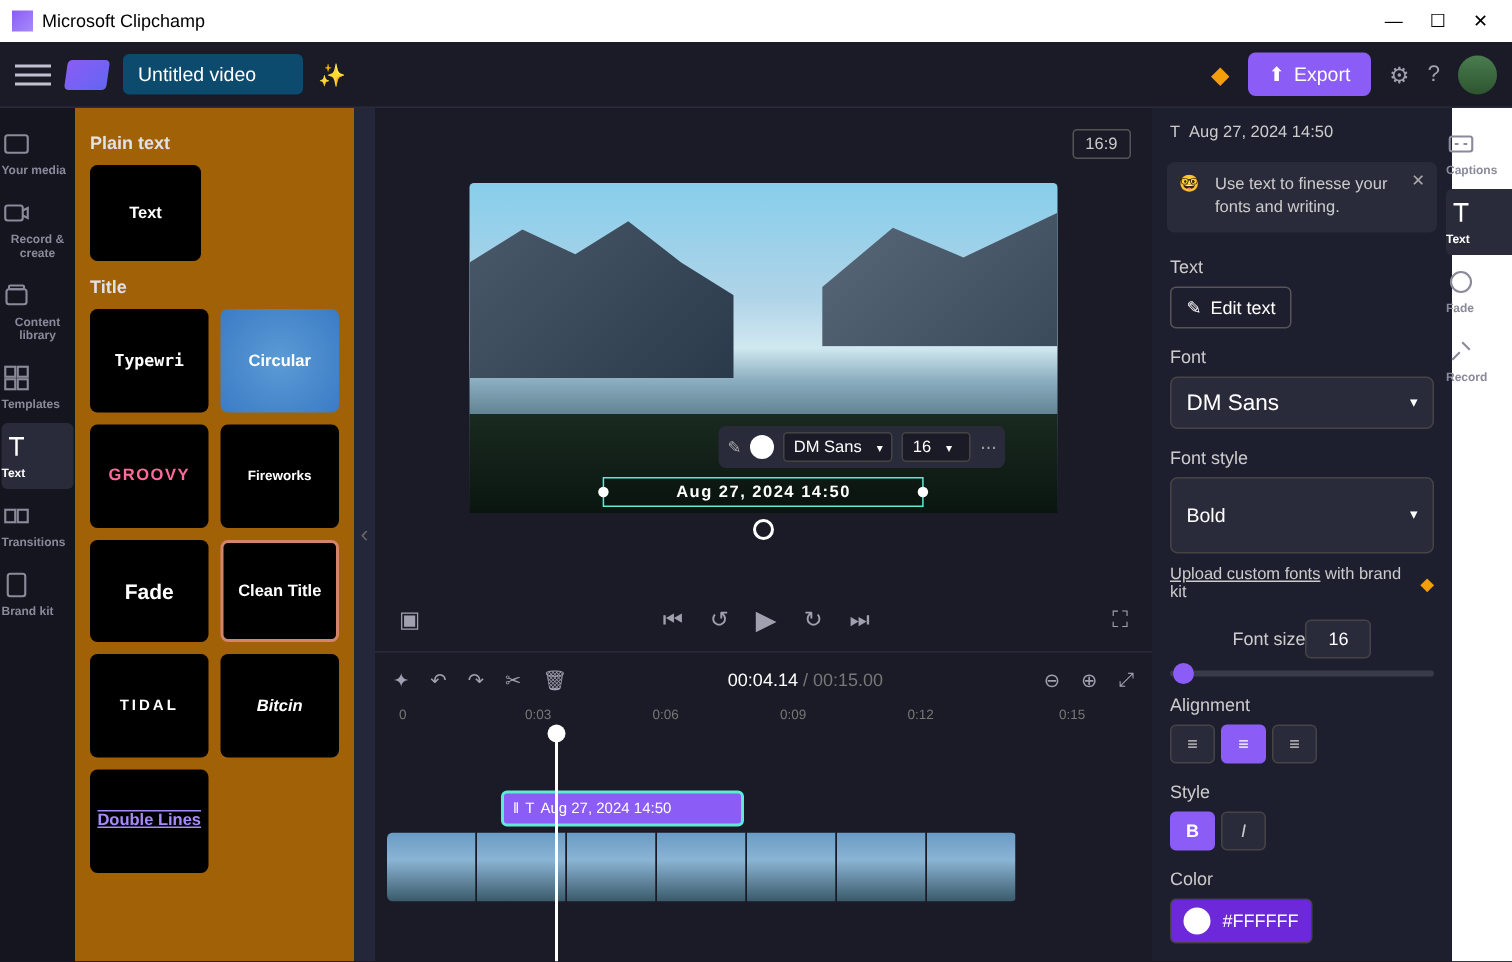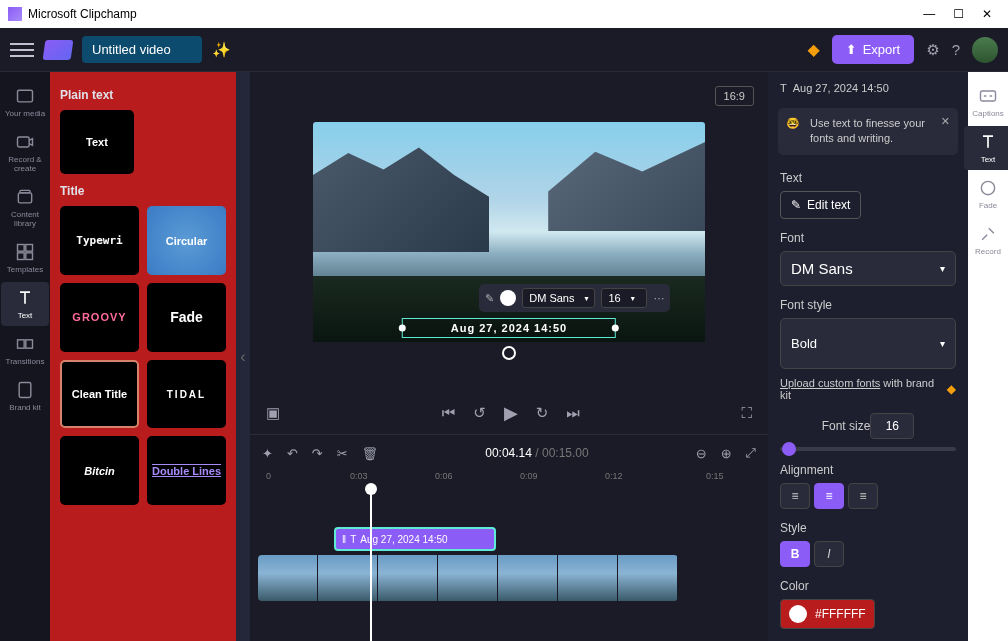--- a/index.html
+++ b/index.html
@@ -13,24 +13,24 @@
 .hamburger span { height: 2px; background: #c0c0d0; }
 .proj-icon { width: 28px; height: 20px; background: linear-gradient(135deg, #8b5cf6, #6366f1); border-radius: 3px; transform: skewX(-8deg); }
 .title-in { background: #0c4a6e; border: none; color: #fff; padding: 6px 10px; border-radius: 4px; font-size: 13px; width: 120px; }
 .top-right { margin-left: auto; display: flex; align-items: center; gap: 12px; }
 .diamond { color: #f59e0b; font-size: 16px; }
 .export-btn { background: #8b5cf6; color: #fff; border: none; padding: 7px 14px; border-radius: 5px; font-size: 13px; display: flex; align-items: center; gap: 6px; cursor: pointer; }
 .top-icon { color: #a0a0b0; cursor: pointer; font-size: 15px; }
 .avatar { width: 26px; height: 26px; border-radius: 50%; background: linear-gradient(#4a7c4e, #2d5530); }
 .mainrow { flex: 1; display: flex; overflow: hidden; }
 .leftrail { width: 50px; background: #14151f; display: flex; flex-direction: column; align-items: center; padding-top: 8px; gap: 2px; }
-.rail-item { width: 48px; padding: 6px 0; display: flex; flex-direction: column; align-items: center; gap: 3px; cursor: pointer; color: #8a8a9a; font-size: 8px; text-align: center; border-radius: 4px; }
+.rail-item { width: 48px; padding: 6px 0; display: flex; flex-direction: column; align-items: flex-start; gap: 3px; cursor: pointer; color: #8a8a9a; font-size: 8px; text-align: center; border-radius: 4px; font-weight: bold; }
 .rail-item.active { background: #2a2b3a; color: #fff; }
 .rail-item svg { width: 20px; height: 20px; }
-.text-panel { width: 186px; background: #b91c1c; padding: 10px 10px; overflow-y: auto; position: relative; }
+.text-panel { width: 186px; background: #a16207; padding: 10px 10px; overflow-y: auto; position: relative; }
 .text-panel::-webkit-scrollbar { width: 6px; }
 .section-h { font-size: 12px; font-weight: 600; margin: 6px 0 8px; color: #e0e0e8; }
 .thumb-grid { display: grid; grid-template-columns: 1fr 1fr; gap: 8px; margin-bottom: 10px; }
 .thumb-grid.one { grid-template-columns: 1fr; }
 .thumb-grid.one .thumb { width: 74px; }
 .thumb { background: #000; aspect-ratio: 1.15/1; border-radius: 5px; display: flex; align-items: center; justify-content: center; font-size: 11px; font-weight: 600; cursor: pointer; overflow: hidden; position: relative; }
 .thumb.selected { background: radial-gradient(circle, #5b9bd5 0%, #3a7bc5 100%); }
 .thumb.clean { border: 2px solid #d4846a; background: #000; text-align: right; }
 .drag-handle { width: 14px; background: #24263a; display: flex; align-items: center; justify-content: center; cursor: ew-resize; color: #666; }
 .center { flex: 1; display: flex; flex-direction: column; background: #1a1b26; }
@@ -75,21 +75,21 @@
 .font-select { background: #2a2b3a; border: 1px solid #444; color: #fff; width: 100%; padding: 8px 10px; border-radius: 5px; font-size: 15px; display: flex; justify-content: space-between; align-items: center; cursor: pointer; }
 .upload-link { font-size: 11px; color: #ccc; }
 .upload-link u { text-decoration: underline; }
 .size-row { display: flex; align-items: center; justify-content: center; }
 .size-input { width: 44px; background: #2a2b3a; border: 1px solid #444; color: #fff; text-align: center; padding: 5px; border-radius: 4px; font-size: 12px; }
 .slider-track { height: 4px; background: #3a3b4a; border-radius: 2px; margin-top: 8px; position: relative; }
 .slider-thumb { position: absolute; left: 2px; top: -5px; width: 14px; height: 14px; background: #8b5cf6; border-radius: 50%; }
 .btn-group { display: flex; gap: 4px; }
 .bg-btn { width: 30px; height: 26px; background: #2a2b3a; border: 1px solid #444; border-radius: 4px; display: flex; align-items: center; justify-content: center; cursor: pointer; font-size: 12px; color: #ccc; }
 .bg-btn.active { background: #8b5cf6; color: #fff; border-color: #8b5cf6; }
-.color-chip { display: flex; align-items: center; gap: 8px; background: #b91c1c; border: 1px solid #444; border-radius: 4px; padding: 5px 8px; width: fit-content; }
+.color-chip { display: flex; align-items: center; gap: 8px; background: #6d28d9; border: 1px solid #444; border-radius: 4px; padding: 5px 8px; width: fit-content; }
 .color-chip .sw { width: 18px; height: 18px; border-radius: 50%; background: #fff; }
 </style>
 </head>
 <body>
 
 <div class="titlebar">
   <div class="titlebar-left">
     <div class="logo-sq"></div>
     <span>Microsoft Clipchamp</span>
   </div>
@@ -184,20 +184,23 @@
     <div class="section-h">Title</div>
     <div class="thumb-grid">
       <div class="thumb">
           <span style="font-family:monospace">Typewri</span>
         </div>
       <div class="thumb selected">
           <span>Circular</span>
         </div>
       <div class="thumb">
           <span style="letter-spacing:1px;color:#ff6b9d">GROOVY</span>
+        </div>
+      <div class="thumb">
+          <span style="font-size:9px">Fireworks</span>
         </div>
       <div class="thumb">
           <span style="font-size:14px">Fade</span>
         </div>
       <div class="thumb clean">
           <div class="clean-inner">Clean Title</div>
         </div>
       <div class="thumb">
           <span style="letter-spacing:2px;font-size:10px">TIDAL</span>
         </div>

